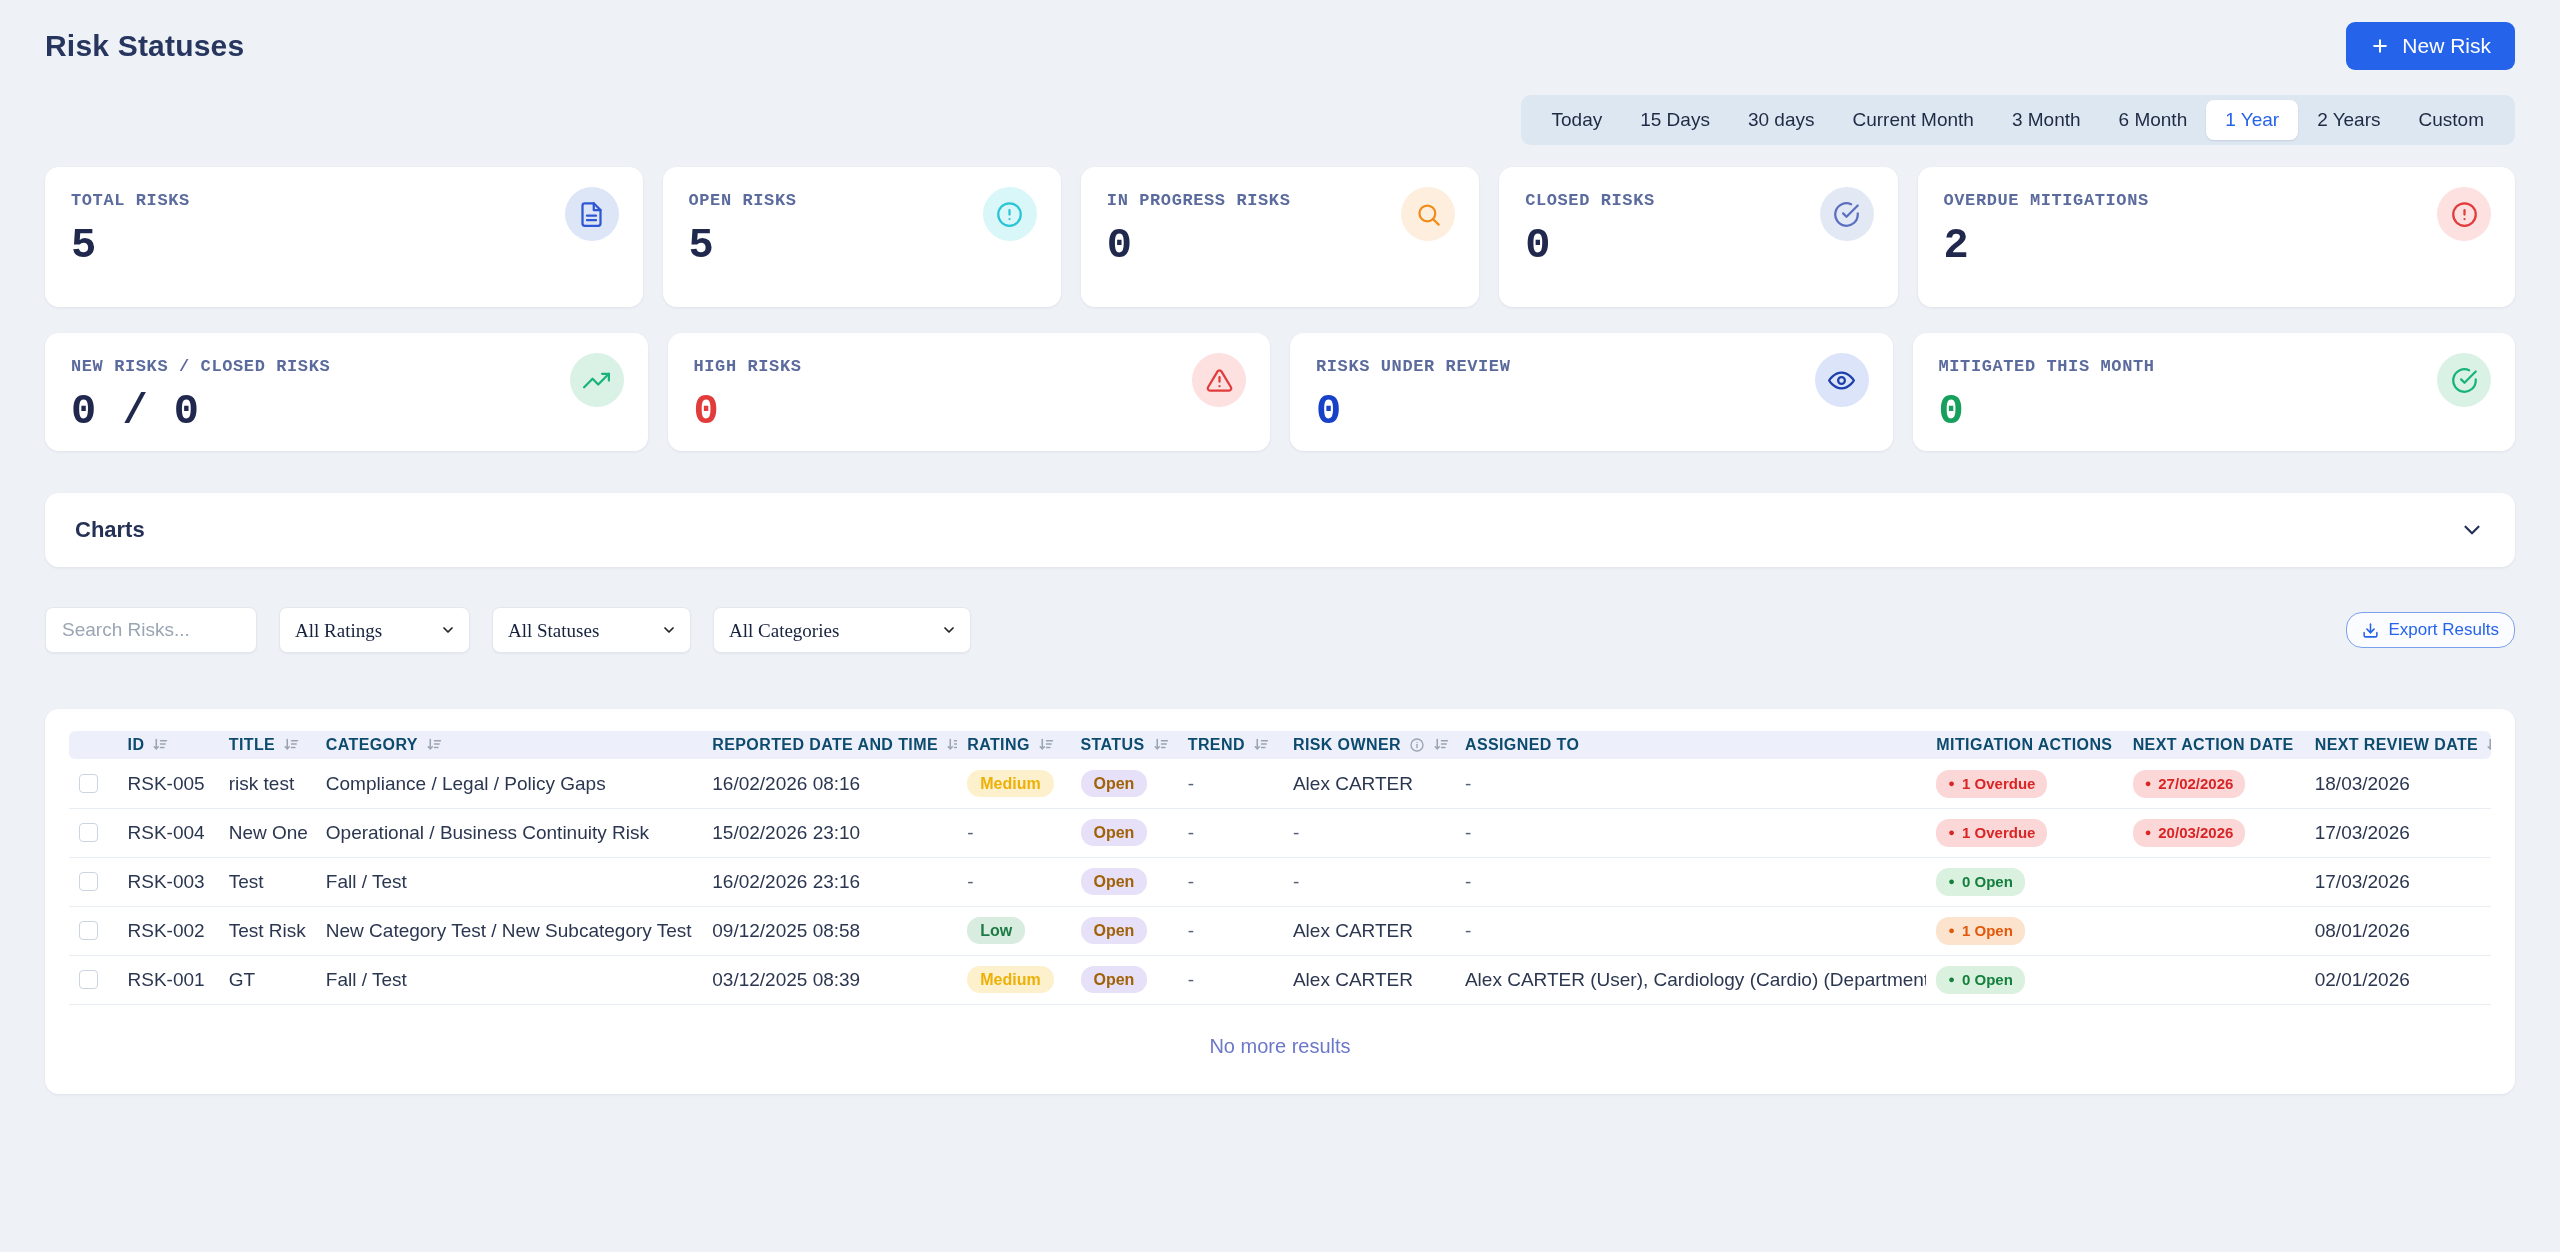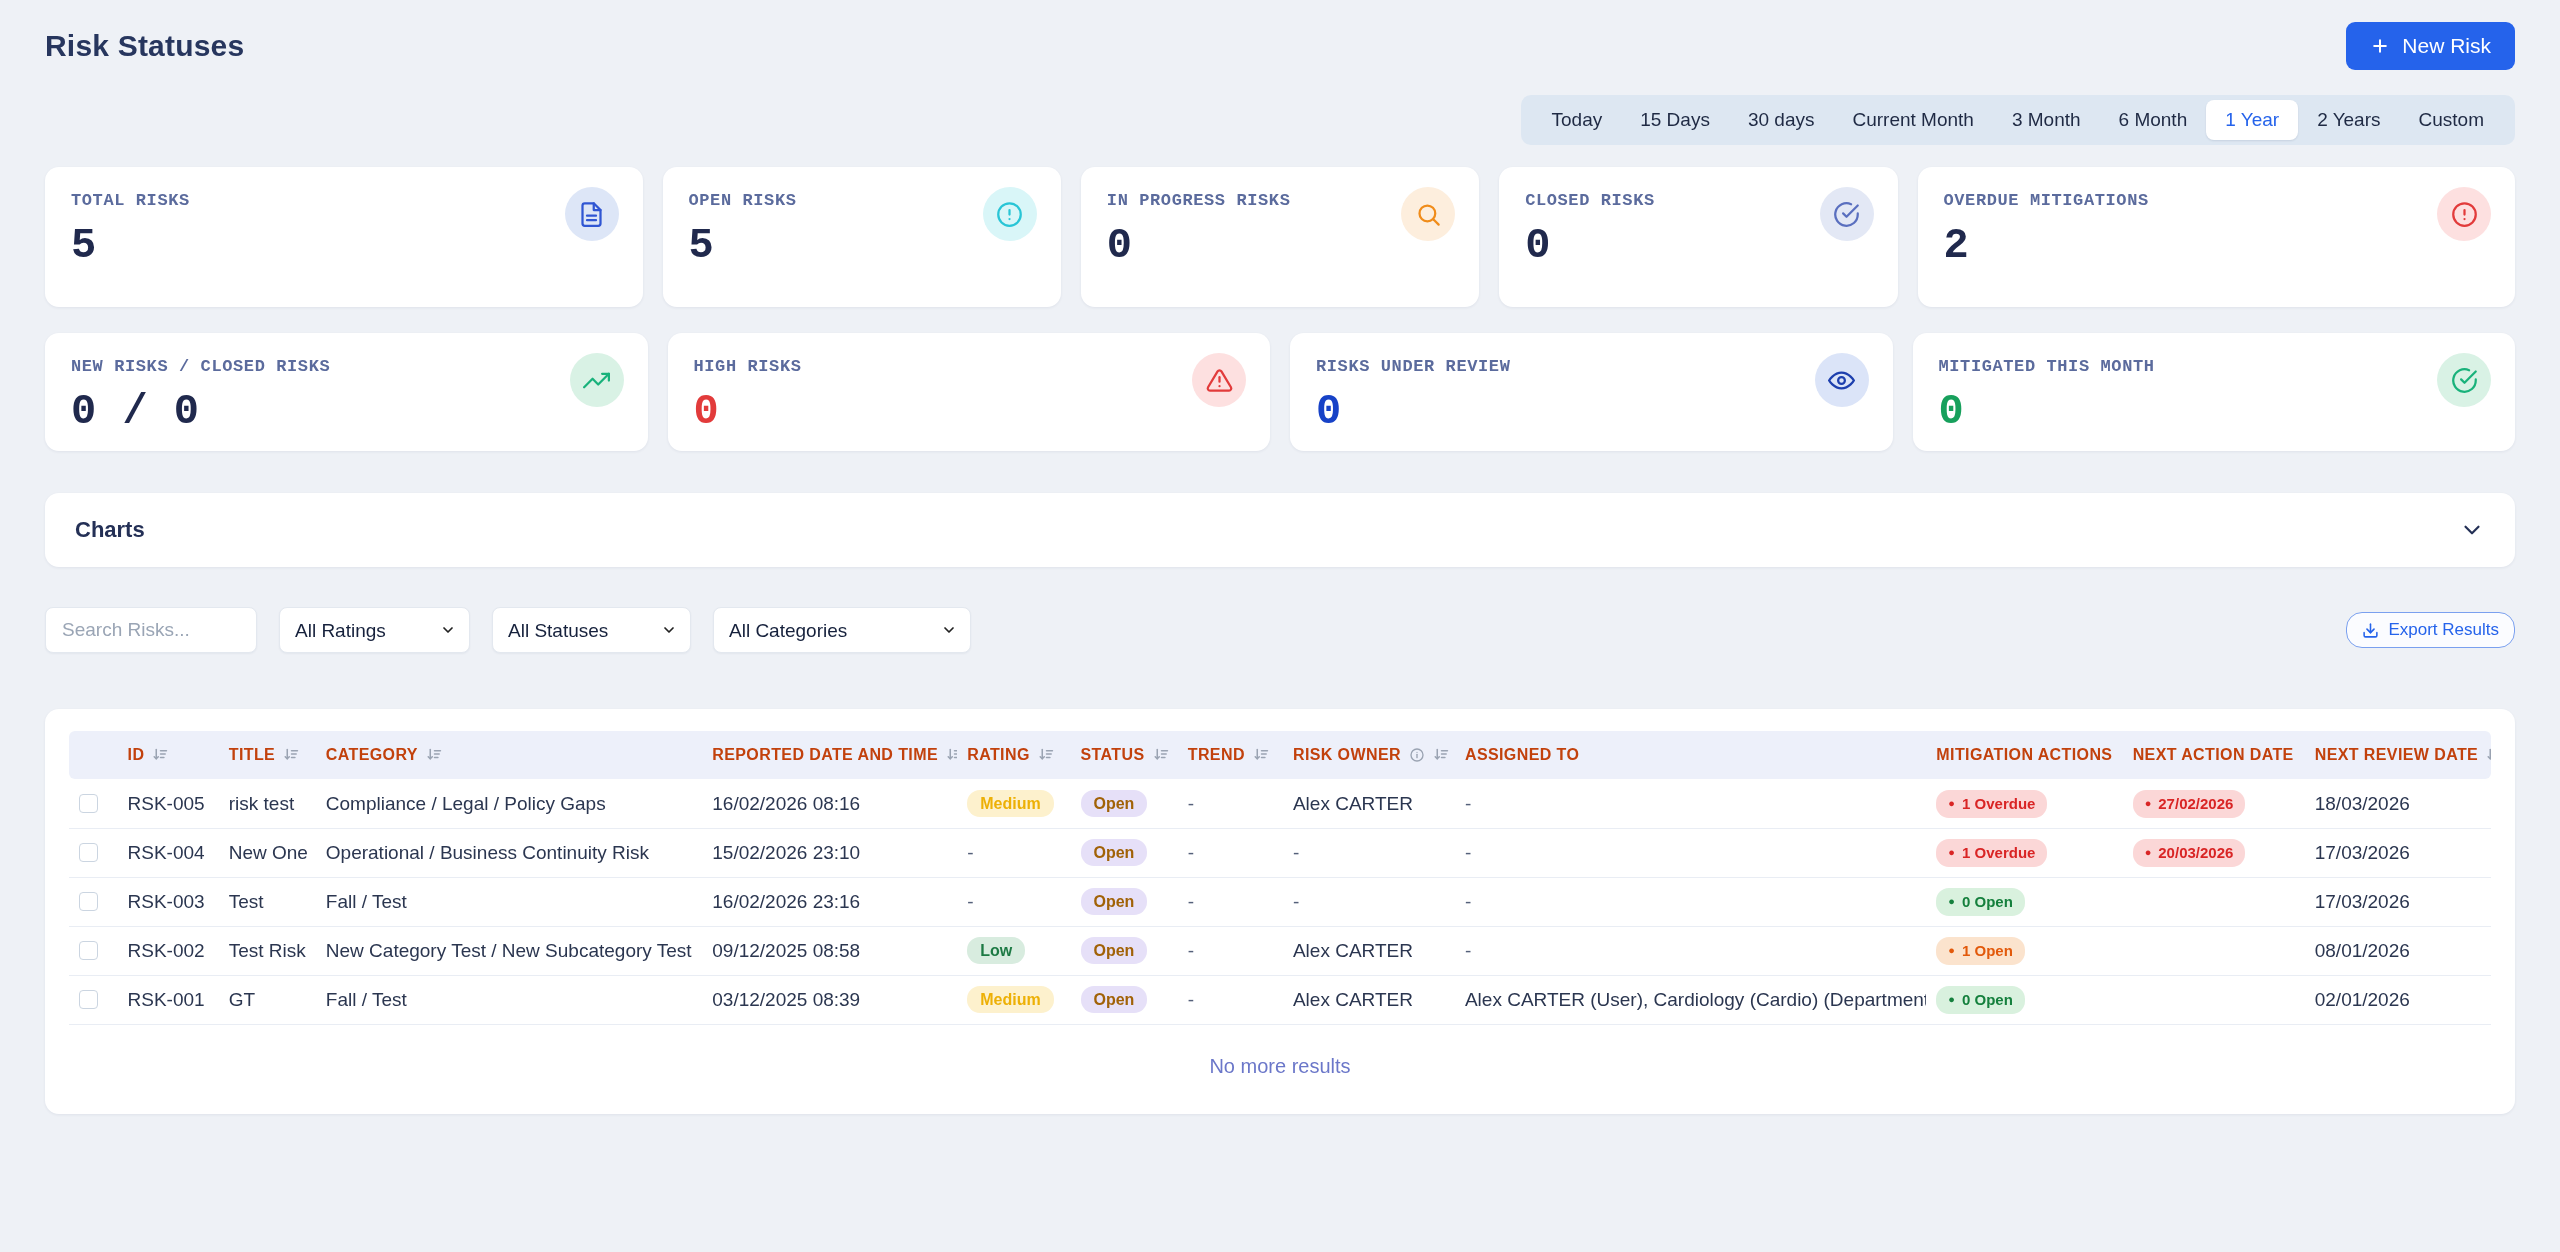--- a/index.html
+++ b/index.html
@@ -78,21 +78,21 @@
   .search-input {
     width:212px; height:46px; border:1px solid #e3e8ef; border-radius:8px;
     background:#fff; padding:0 16px; font-size:19px; color:#1f2a50;
     font-family:inherit; box-shadow:0 1px 2px rgba(25,40,80,.05); outline:none;
   }
   .search-input::placeholder { color:#9aa5b5; }
   .select-wrap { position:relative; }
   .select-wrap select {
     appearance:none; -webkit-appearance:none;
     height:46px; border:1px solid #e3e8ef; border-radius:8px; background:#fff;
-    padding:0 40px 0 15px; font-size:19px; color:#16213c; font-family:Liberation Sans, sans-serif;
+    padding:0 40px 0 15px; font-size:19px; color:#16213c; font-family:Liberation Serif, serif;
     box-shadow:0 1px 2px rgba(25,40,80,.05); outline:none; cursor:pointer;
   }
   .sel-ratings select    { width:191px; }
   .sel-statuses select   { width:199px; }
   .sel-categories select { width:258px; }
   .select-chevron {
     position:absolute; right:14px; top:50%; transform:translateY(-50%);
     pointer-events:none; color:#222; display:flex;
   }
   .select-chevron svg { width:16px; height:16px; }
@@ -106,22 +106,22 @@
   .export-btn svg { width:17px; height:17px; }
 
   
   .table-card {
     margin-top:56px; background:#fff; border-radius:14px;
     box-shadow:0 1px 3px rgba(25,40,80,.07);
     padding:22px 24px 0;
   }
   table { width:100%; border-collapse:collapse; table-layout:fixed; }
   thead th {
-    background:#edf0fa; height:48px; text-align:left;
-    font-size:16px; font-weight:700; color:#c2410c;
+    background:#edf0fa; height:28px; text-align:left;
+    font-size:16px; font-weight:700; color:#0c4a6e;
     letter-spacing:.4px; text-transform:uppercase; padding:0 10px;
     white-space:nowrap; overflow:hidden;
   }
   thead th:first-child { border-radius:6px 0 0 6px; }
   thead th:last-child  { border-radius:0 6px 6px 0; }
   .th-inner { display:flex; align-items:center; gap:8px; }
   .sort-icon, .info-icon { color:#9aa3b2; display:inline-flex; flex:none; }
   .sort-icon svg { width:17px; height:17px; }
   .info-icon svg { width:16px; height:16px; }
   tbody td {

